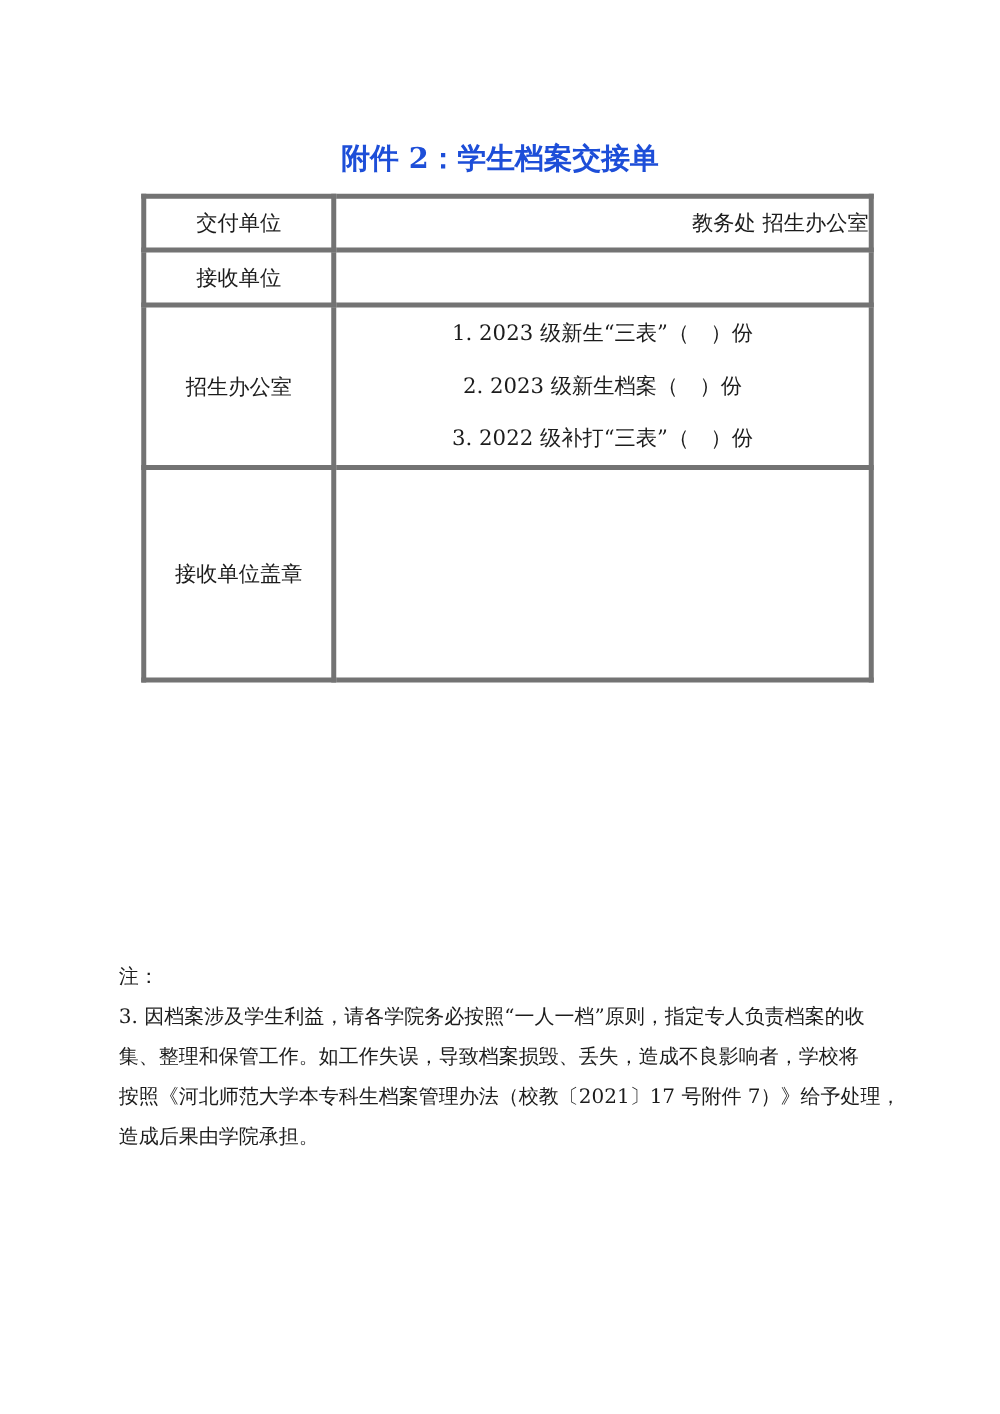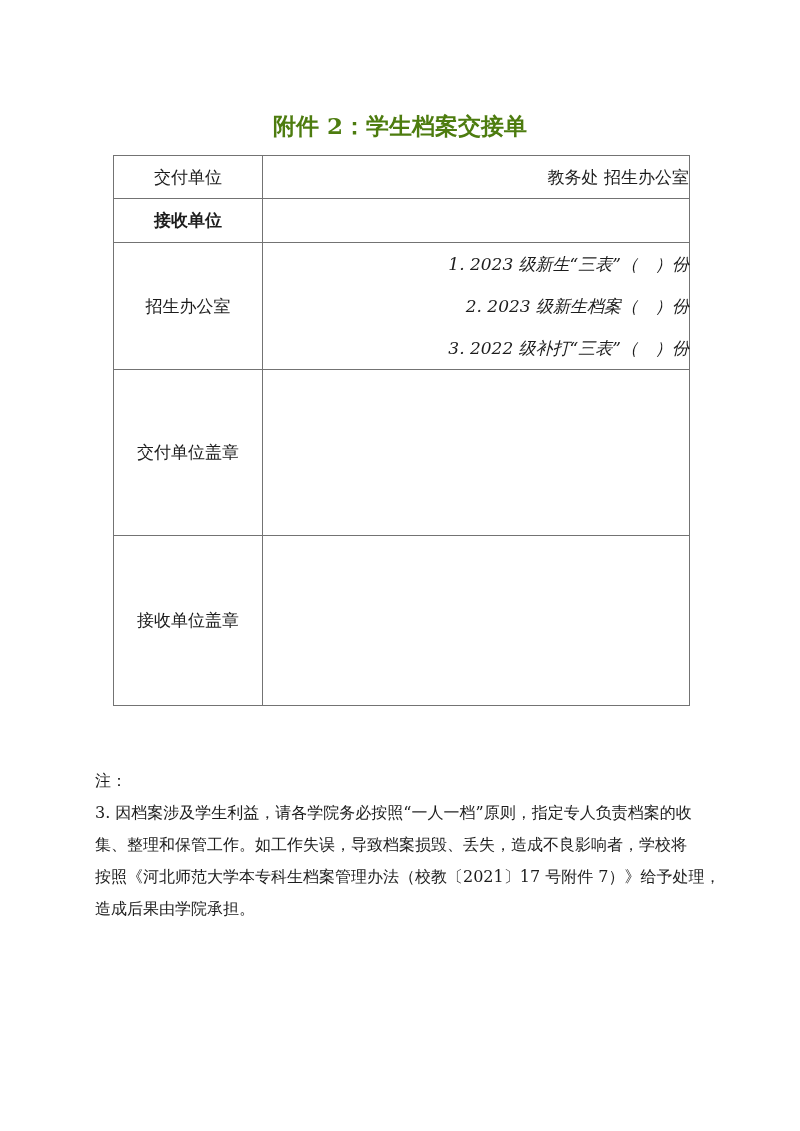--- a/index.html
+++ b/index.html
@@ -18,61 +18,60 @@
   }
   .doc-title {
     position: absolute;
     top: 111px;
     left: 0;
     width: 100%;
     margin: 0;
     text-align: center;
     font-size: 23px;
     font-weight: 700;
-    color: #4d7c0f;
+    color: #1d4ed8;
   }
   table.handover-table {
     position: absolute;
     left: 113px;
     top: 155px;
     width: 574px;
     border-collapse: collapse;
     table-layout: fixed;
   }
   table.handover-table td {
-    border: 1px solid #737373;
+    border: 4px solid #737373;
     font-size: 17px;
     color: #1c1c1c;
     padding: 0;
     background: #ffffff;
   }
   .label-cell {
     width: 148px;
     text-align: center;
     vertical-align: middle;
   }
   .value-cell {
     width: 426px;
     text-align: right;
     vertical-align: middle;
   }
   .row-deliver-unit   { height: 43px; }
-  .row-receive-unit   { height: 44px; font-weight: bold; }
+  .row-receive-unit   { height: 44px; }
   .row-materials      { height: 125px; }
   .row-deliver-stamp  { height: 166px; }
   .row-receiver-sign  { height: 60px; }
   .row-receive-stamp  { height: 170px; }
   .offset-down {
     padding-top: 44px;
   }
   .materials-cell {
-    text-align: right;
+    text-align: center;
     vertical-align: middle;
     padding-left: 9px;
-    font-style: italic;
   }
   .material-item {
     line-height: 42px;
     white-space: nowrap;
   }
   .notes {
     position: absolute;
     left: 95px;
     top: 765px;
     width: 620px;
@@ -102,24 +101,20 @@
       <td class="value-cell"></td>
     </tr>
     <tr class="row-materials">
       <td class="label-cell">招生办公室</td>
       <td class="materials-cell">
         <div class="material-item">1. 2023 级新生“三表”（　）份</div>
         <div class="material-item">2. 2023 级新生档案（　）份</div>
         <div class="material-item">3. 2022 级补打“三表”（　）份</div>
       </td>
     </tr>
-    <tr class="row-deliver-stamp">
-      <td class="label-cell offset-down">交付单位盖章</td>
-      <td class="value-cell"></td>
-    </tr>
     <tr class="row-receive-stamp">
       <td class="label-cell offset-down">接收单位盖章</td>
       <td class="value-cell"></td>
     </tr>
   </tbody>
     </table>
 
   <div class="notes">
     <div class="note-line">注：</div>
     <div class="note-line">3. 因档案涉及学生利益，请各学院务必按照“一人一档”原则，指定专人负责档案的收</div>

